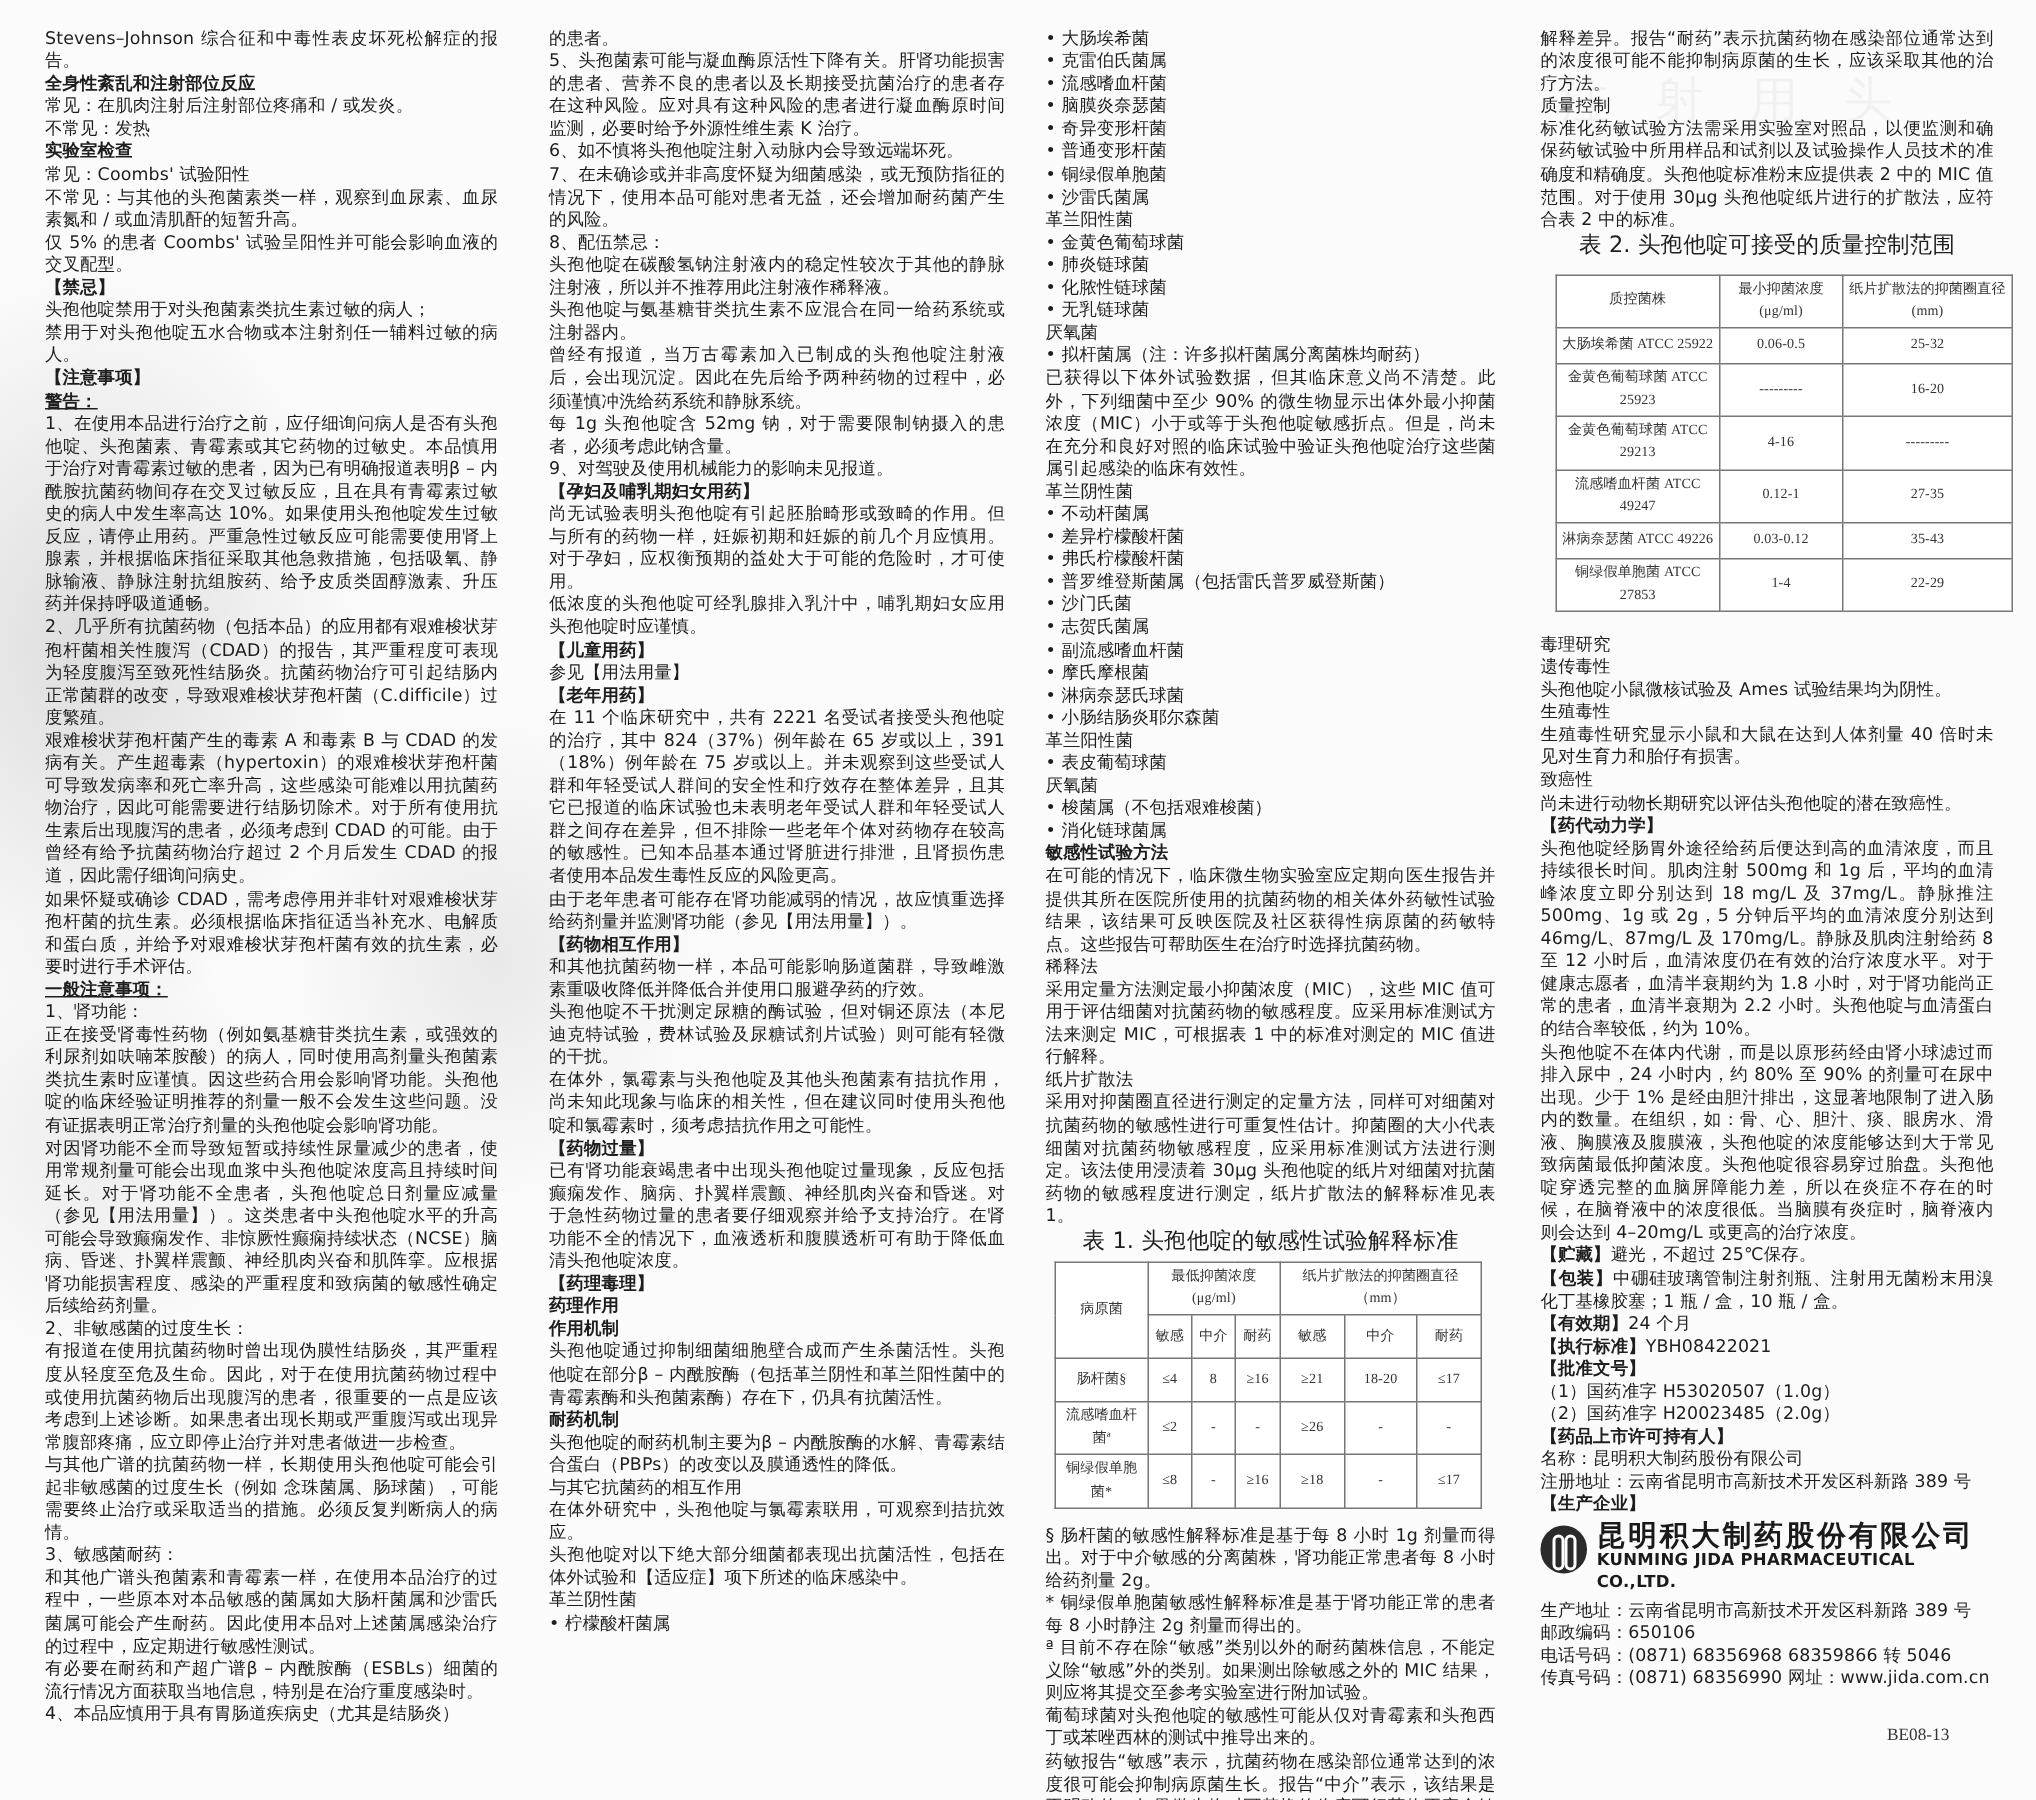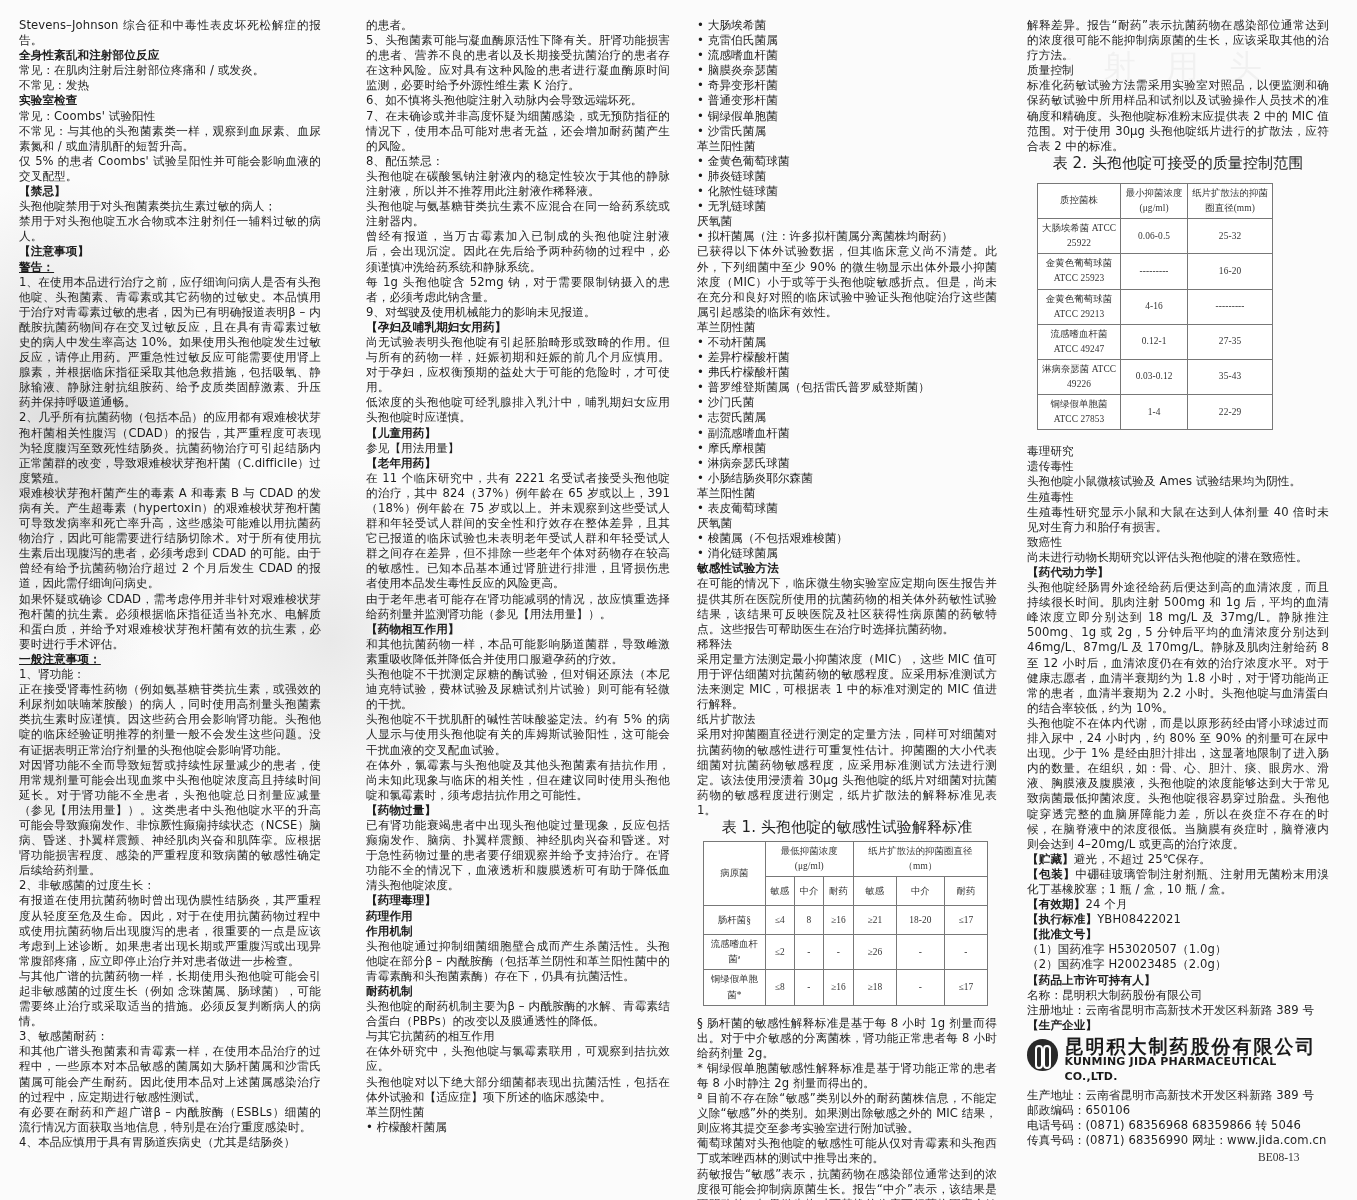--- a/index.html
+++ b/index.html
@@ -4,35 +4,35 @@
 <style>
   html,body{margin:0;padding:0;}
   body{width:1357px;height:1200px;background:#fbfbfb;position:relative;overflow:hidden;
        font-family:"DejaVu Sans","Liberation Sans",sans-serif;color:#1e1e1e;}
   .bgshade{position:absolute;left:0;top:0;width:1357px;height:1200px;pointer-events:none;
        background:
          radial-gradient(ellipse 260px 360px at 60px 430px, rgba(150,150,150,0.30), rgba(150,150,150,0) 70%),
          radial-gradient(ellipse 200px 240px at 330px 640px, rgba(160,160,160,0.20), rgba(160,160,160,0) 70%),
          radial-gradient(ellipse 180px 220px at 60px 760px, rgba(170,170,170,0.18), rgba(170,170,170,0) 70%);}
   .col{position:absolute;top:18px;font-size:11.6px;line-height:15.1px;letter-spacing:0.1px;}
-  .c1{left:19px;width:302px;}
+  .c1{left:30px;width:302px;}
   .c2{left:366px;width:304px;}
   .c3{left:697px;width:300px;}
   .c4{left:1027px;width:302px;}
   .p{margin:0;text-align:justify;}
   .b{font-weight:bold;}
   .u{text-decoration:underline;font-weight:bold;}
   .li::before{content:"• ";}
   .cap{text-align:center;margin:2px 0 4px 0;font-size:15px;}
   table{border-collapse:collapse;font-family:"Liberation Serif","DejaVu Serif",serif;font-size:9.4px;
         color:#333;background:#fff;}
   td{border:1px solid #777;text-align:center;padding:2px 3px;}
   .t1{width:285px;margin:6px 0 10px 6px;}
   .t1 td{height:24px;}
-  .t2{width:236px;margin:12px 0 14px 10px;}
+  .t2{width:305px;margin:12px 0 14px 10px;}
   .t2 td{height:19px;}
   .logo{display:flex;margin-top:6px;}
   .logo-mark{width:32px;height:32px;border-radius:50%;background:#2a2a2a;position:relative;margin-right:6px;}
   .logo-mark span{position:absolute;top:6px;width:4px;height:20px;border:2px solid #fff;border-radius:8px;}
   .logo-cn{font-size:19px;font-weight:bold;letter-spacing:2px;color:#1a1a1a;}
   .logo-en{font-size:11px;font-weight:bold;color:#1a1a1a;letter-spacing:0.2px;}
   .code{position:absolute;left:1258px;top:1151px;font-family:"Liberation Serif","DejaVu Serif",serif;font-size:11.5px;color:#333;}
   .watermark{position:absolute;left:1040px;top:45px;font-size:33px;color:rgba(0,0,0,0.04);letter-spacing:30px;}
 </style>
 </head>
@@ -87,21 +87,20 @@
   <p class="p">尚无试验表明头孢他啶有引起胚胎畸形或致畸的作用。但与所有的药物一样，妊娠初期和妊娠的前几个月应慎用。对于孕妇，应权衡预期的益处大于可能的危险时，才可使用。</p>
   <p class="p">低浓度的头孢他啶可经乳腺排入乳汁中，哺乳期妇女应用头孢他啶时应谨慎。</p>
   <p class="p b">【儿童用药】</p>
   <p class="p">参见【用法用量】</p>
   <p class="p b">【老年用药】</p>
   <p class="p">在 11 个临床研究中，共有 2221 名受试者接受头孢他啶的治疗，其中 824（37%）例年龄在 65 岁或以上，391（18%）例年龄在 75 岁或以上。并未观察到这些受试人群和年轻受试人群间的安全性和疗效存在整体差异，且其它已报道的临床试验也未表明老年受试人群和年轻受试人群之间存在差异，但不排除一些老年个体对药物存在较高的敏感性。已知本品基本通过肾脏进行排泄，且肾损伤患者使用本品发生毒性反应的风险更高。</p>
   <p class="p">由于老年患者可能存在肾功能减弱的情况，故应慎重选择给药剂量并监测肾功能（参见【用法用量】）。</p>
   <p class="p b">【药物相互作用】</p>
   <p class="p">和其他抗菌药物一样，本品可能影响肠道菌群，导致雌激素重吸收降低并降低合并使用口服避孕药的疗效。</p>
   <p class="p">头孢他啶不干扰测定尿糖的酶试验，但对铜还原法（本尼迪克特试验，费林试验及尿糖试剂片试验）则可能有轻微的干扰。</p>
-  <p class="p">头孢他啶不干扰肌酐的碱性苦味酸鉴定法。约有 5% 的病人显示与使用头孢他啶有关的库姆斯试验阳性，这可能会干扰血液的交叉配血试验。</p>
   <p class="p">在体外，氯霉素与头孢他啶及其他头孢菌素有拮抗作用，尚未知此现象与临床的相关性，但在建议同时使用头孢他啶和氯霉素时，须考虑拮抗作用之可能性。</p>
   <p class="p b">【药物过量】</p>
   <p class="p">已有肾功能衰竭患者中出现头孢他啶过量现象，反应包括癫痫发作、脑病、扑翼样震颤、神经肌肉兴奋和昏迷。对于急性药物过量的患者要仔细观察并给予支持治疗。在肾功能不全的情况下，血液透析和腹膜透析可有助于降低血清头孢他啶浓度。</p>
   <p class="p b">【药理毒理】</p>
   <p class="p b">药理作用</p>
   <p class="p b">作用机制</p>
   <p class="p">头孢他啶通过抑制细菌细胞壁合成而产生杀菌活性。头孢他啶在部分β – 内酰胺酶（包括革兰阴性和革兰阳性菌中的青霉素酶和头孢菌素酶）存在下，仍具有抗菌活性。</p>
   <p class="p b">耐药机制</p>
   <p class="p">头孢他啶的耐药机制主要为β – 内酰胺酶的水解、青霉素结合蛋白（PBPs）的改变以及膜通透性的降低。</p>
   <p class="p">与其它抗菌药的相互作用</p>

